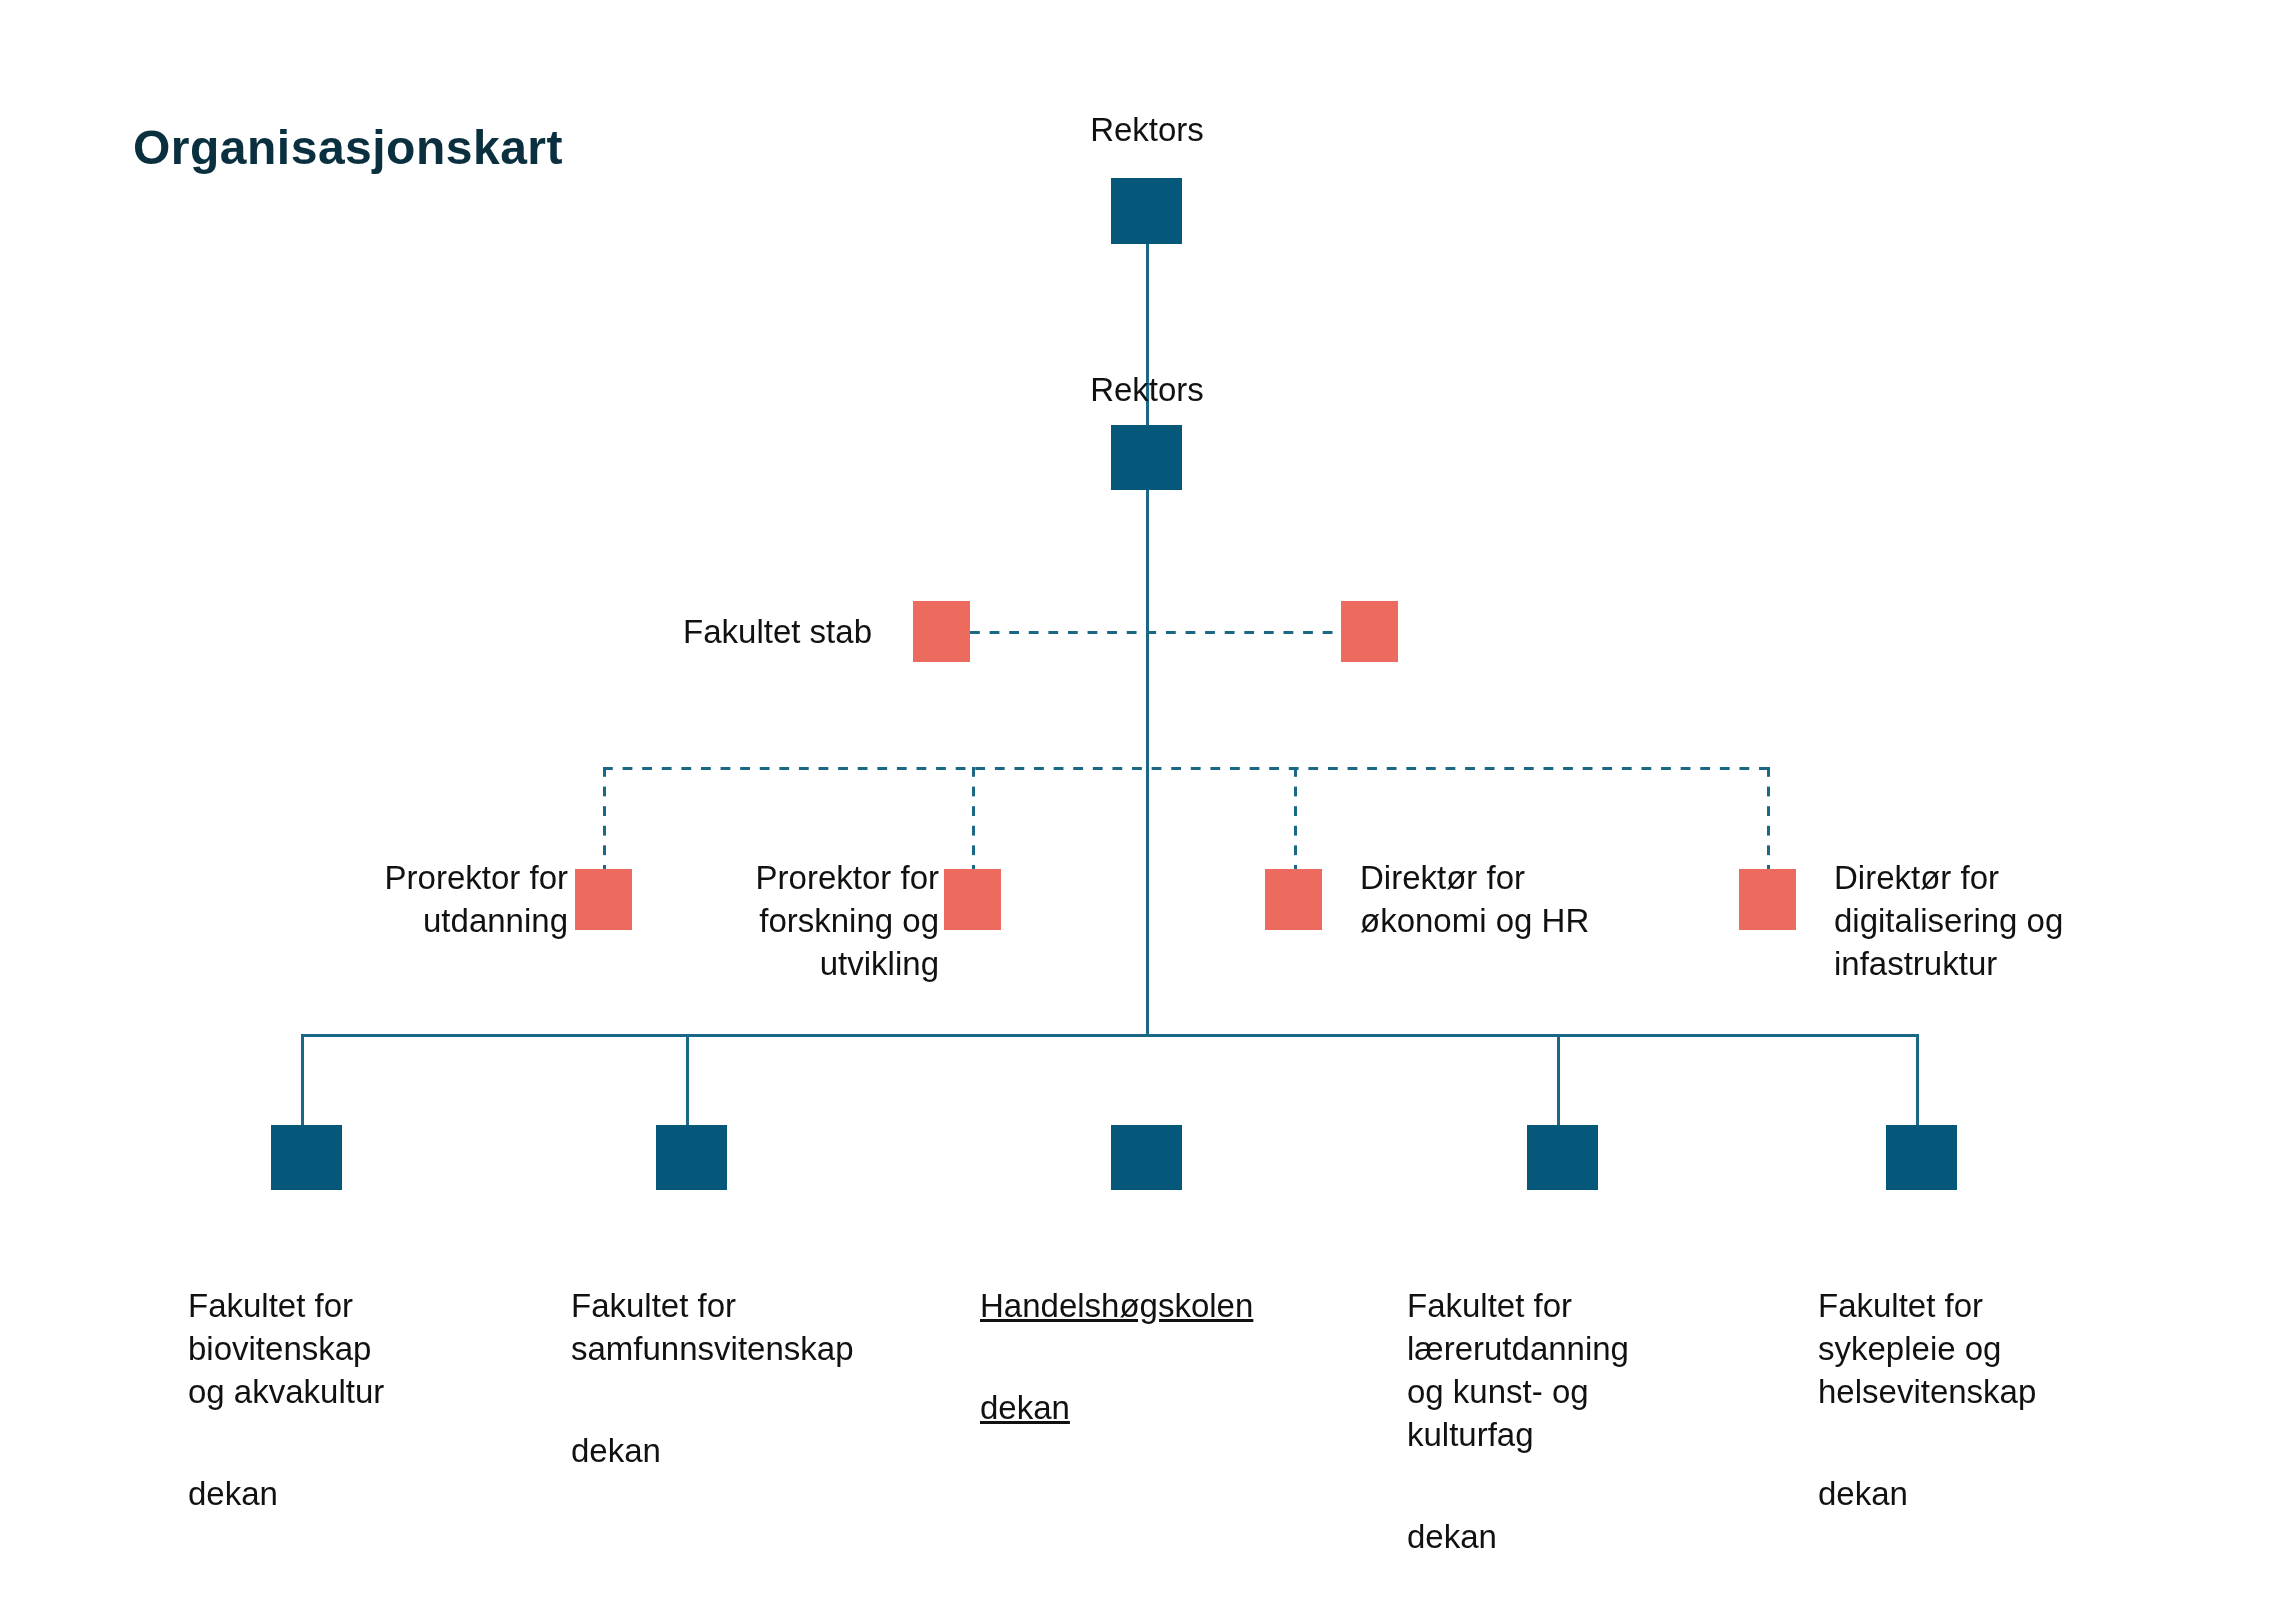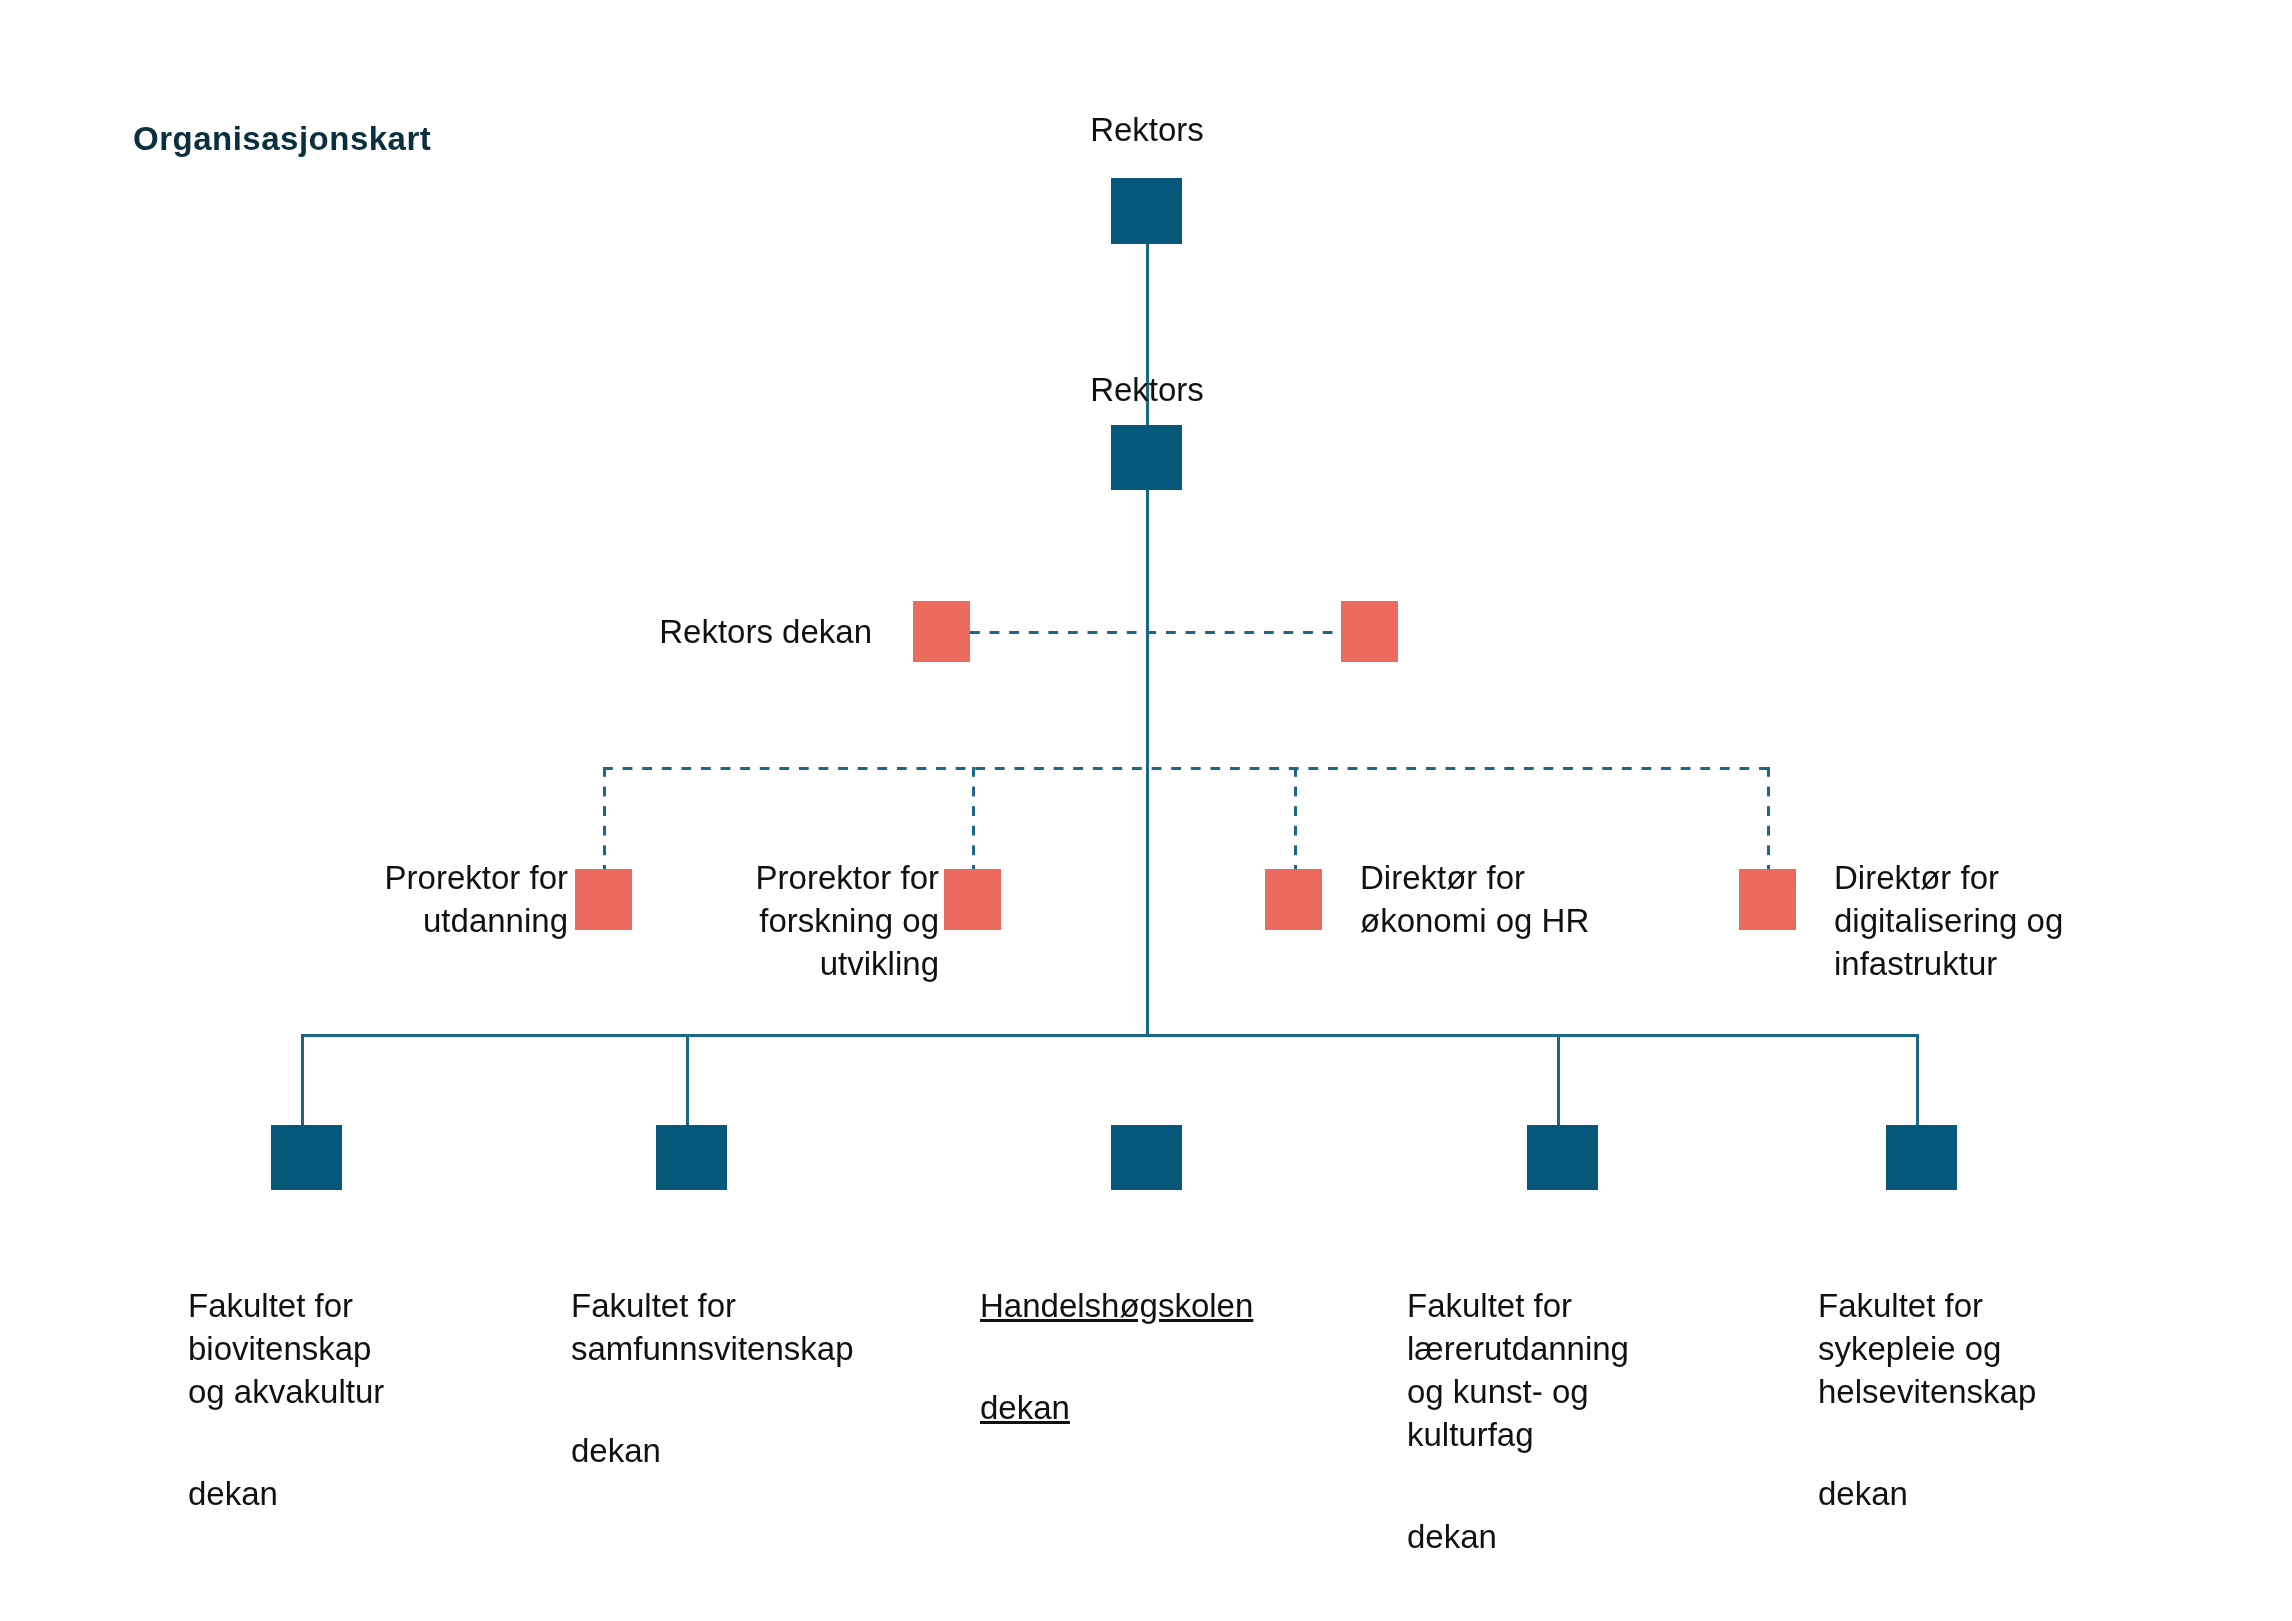--- a/index.html
+++ b/index.html
@@ -9,21 +9,21 @@
     color:#111111;
     overflow:hidden;
     position:relative;
   }
   #chart-root{position:relative;width:2293px;height:1621px;}
 
   
   .chart-title{
     position:absolute;
     left:133px;top:120px;
-    font-size:33px;
+    font-size:48px;
     font-weight:700;
     letter-spacing:0.5px;
     color:#0A3040;
     white-space:nowrap;
   }
 
   
   .node-box{
     position:absolute;
     box-sizing:border-box;
@@ -89,21 +89,21 @@
   <div class="line-v" style="left:686px;top:1034px;height:91px;"></div>
   <div class="line-v" style="left:1557px;top:1034px;height:91px;"></div>
   <div class="line-v" style="left:1916px;top:1034px;height:91px;"></div>
 
   <div class="node-label center" style="left:1000px;top:108px;width:294px;">Rektors</div>
   <div class="node-box primary" style="left:1111px;top:178px;width:71px;height:66px;"></div>
 
   <div class="node-label center" style="left:1000px;top:368px;width:294px;">Rektors</div>
   <div class="node-box primary" style="left:1111px;top:425px;width:71px;height:65px;"></div>
 
-  <div class="node-label right" style="left:343px;top:610px;width:529px;">Rektors dekan</div>
+  <div class="node-label right" style="left:343px;top:610px;width:529px;">Fakultet stab</div>
   <div class="node-box accent" style="left:913px;top:601px;width:57px;height:61px;"></div>
 
   <div class="node-box accent" style="left:1341px;top:601px;width:57px;height:61px;"></div>
 
   <div class="node-label right" style="left:186px;top:856px;width:382px;">Prorektor for
 utdanning</div>
   <div class="node-box accent" style="left:575px;top:869px;width:57px;height:61px;"></div>
 
   <div class="node-label right" style="left:578px;top:856px;width:361px;">Prorektor for
 forskning og

